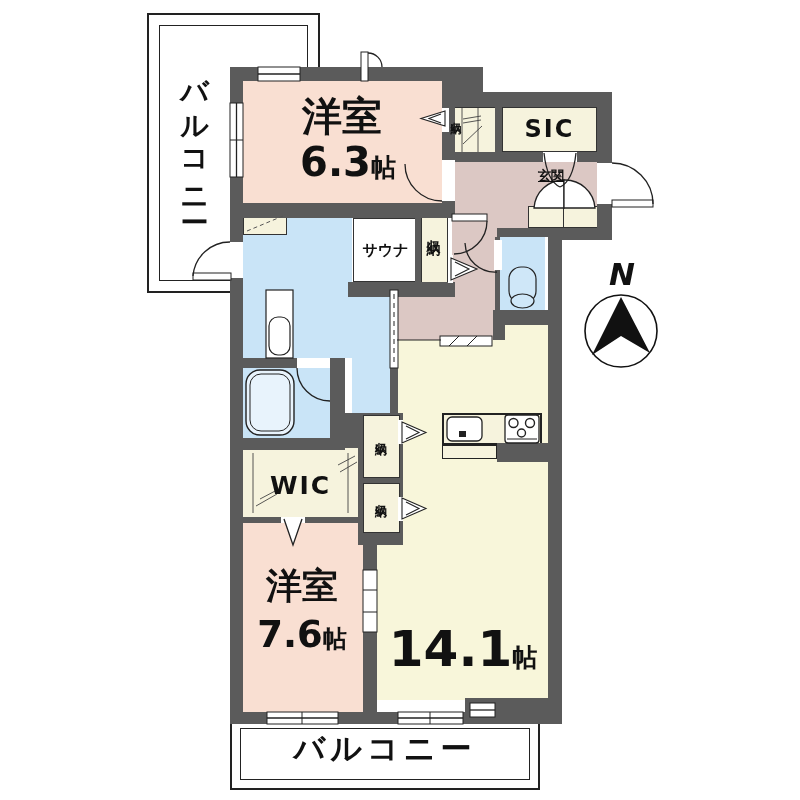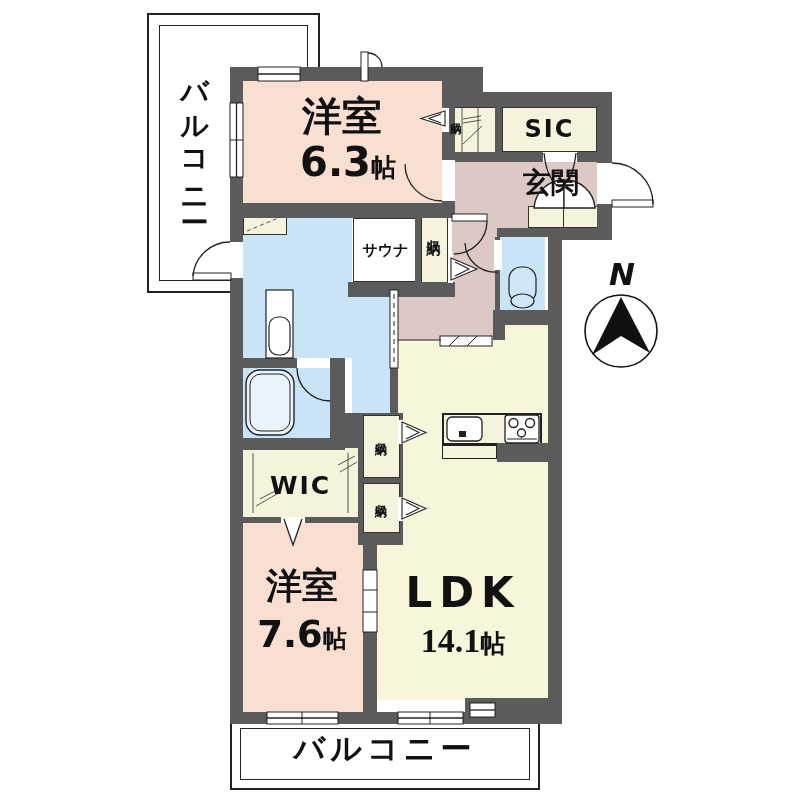--- a/index.html
+++ b/index.html
@@ -248,31 +248,28 @@
   </div>
 
   <div class="lbl z40" style="left:232px;top:568px;width:140px;font-size:36px;">
     <span>洋室</span>
   </div>
   <div class="lbl sizeline z40" style="left:232px;top:616px;width:140px;">
     <span style="font-size:37px;">7.6</span>
       <span style="font-size:24px;">帖</span>
   </div>
 
-  <div class="lbl z40" style="left:392px;top:572px;width:142px;font-size:42px;letter-spacing:7px;">
-    <span>LDK</span>
-  </div>
   <div class="lbl sizeline z40" style="left:387px;top:624px;width:152px;">
-    <span style="font-size:34px;font-family:Liberation Serif, serif;">14.1</span>
+    <span style="font-size:50px;">14.1</span>
       <span style="font-size:25px;">帖</span>
   </div>
 
   <div class="lbl z40" style="left:353px;top:243px;width:65px;font-size:15px;">サウナ</div>
   <div class="lbl z40" style="left:502px;top:117px;width:95px;font-size:24px;letter-spacing:2px;">SIC</div>
-  <div class="lbl z40" style="left:508px;top:169px;width:86px;font-size:28px;">玄関</div>
+  <div class="lbl z40" style="left:508px;top:169px;width:86px;font-size:13px;text-decoration:underline;">玄関</div>
   <div class="lbl z40" style="left:258px;top:473px;width:85px;font-size:25px;letter-spacing:2px;">WIC</div>
 
   <div class="lbl vtext z40" style="left:450px;top:113px;font-size:11px;letter-spacing:1px;">収納</div>
   <div class="lbl vtext z40" style="left:427px;top:229px;font-size:14px;">収納</div>
   <div class="lbl vtext z40" style="left:375px;top:432px;font-size:12px;">収納</div>
   <div class="lbl vtext z40" style="left:375px;top:494px;font-size:12px;">収納</div>
 
   <div class="lbl vtext z40" style="left:180px;top:60px;font-size:28px;font-weight:600;letter-spacing:5px;">バルコニー</div>
   <div class="lbl z40" style="left:240px;top:733px;width:290px;font-size:31px;font-weight:600;letter-spacing:5px;">バルコニー</div>
 

